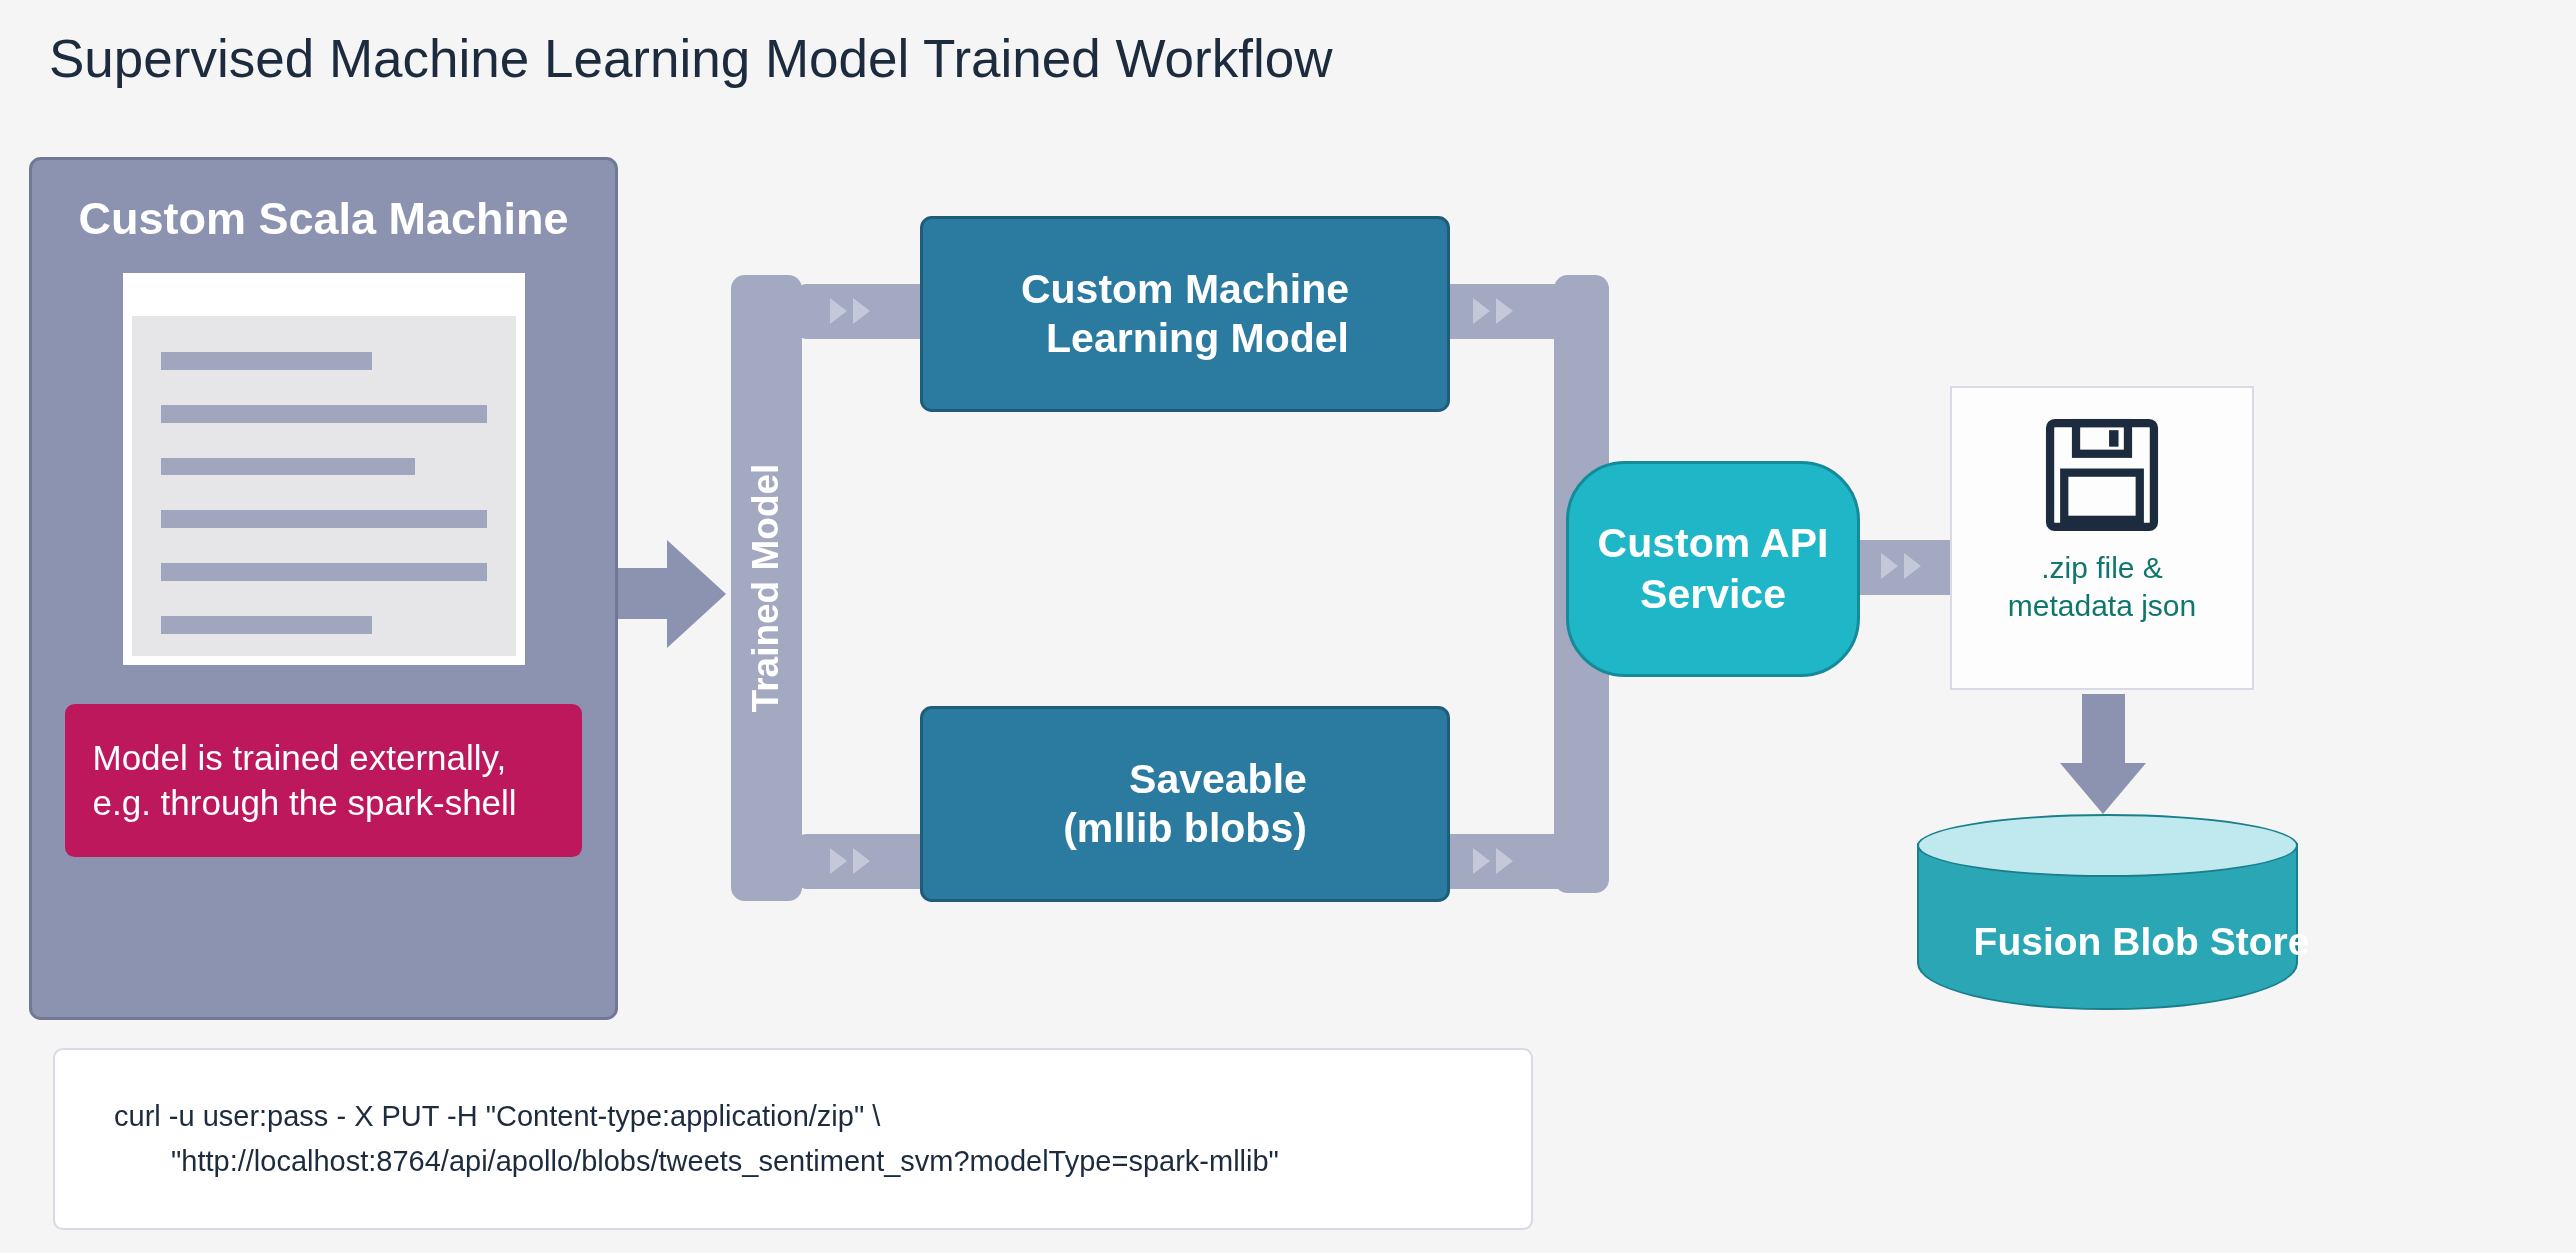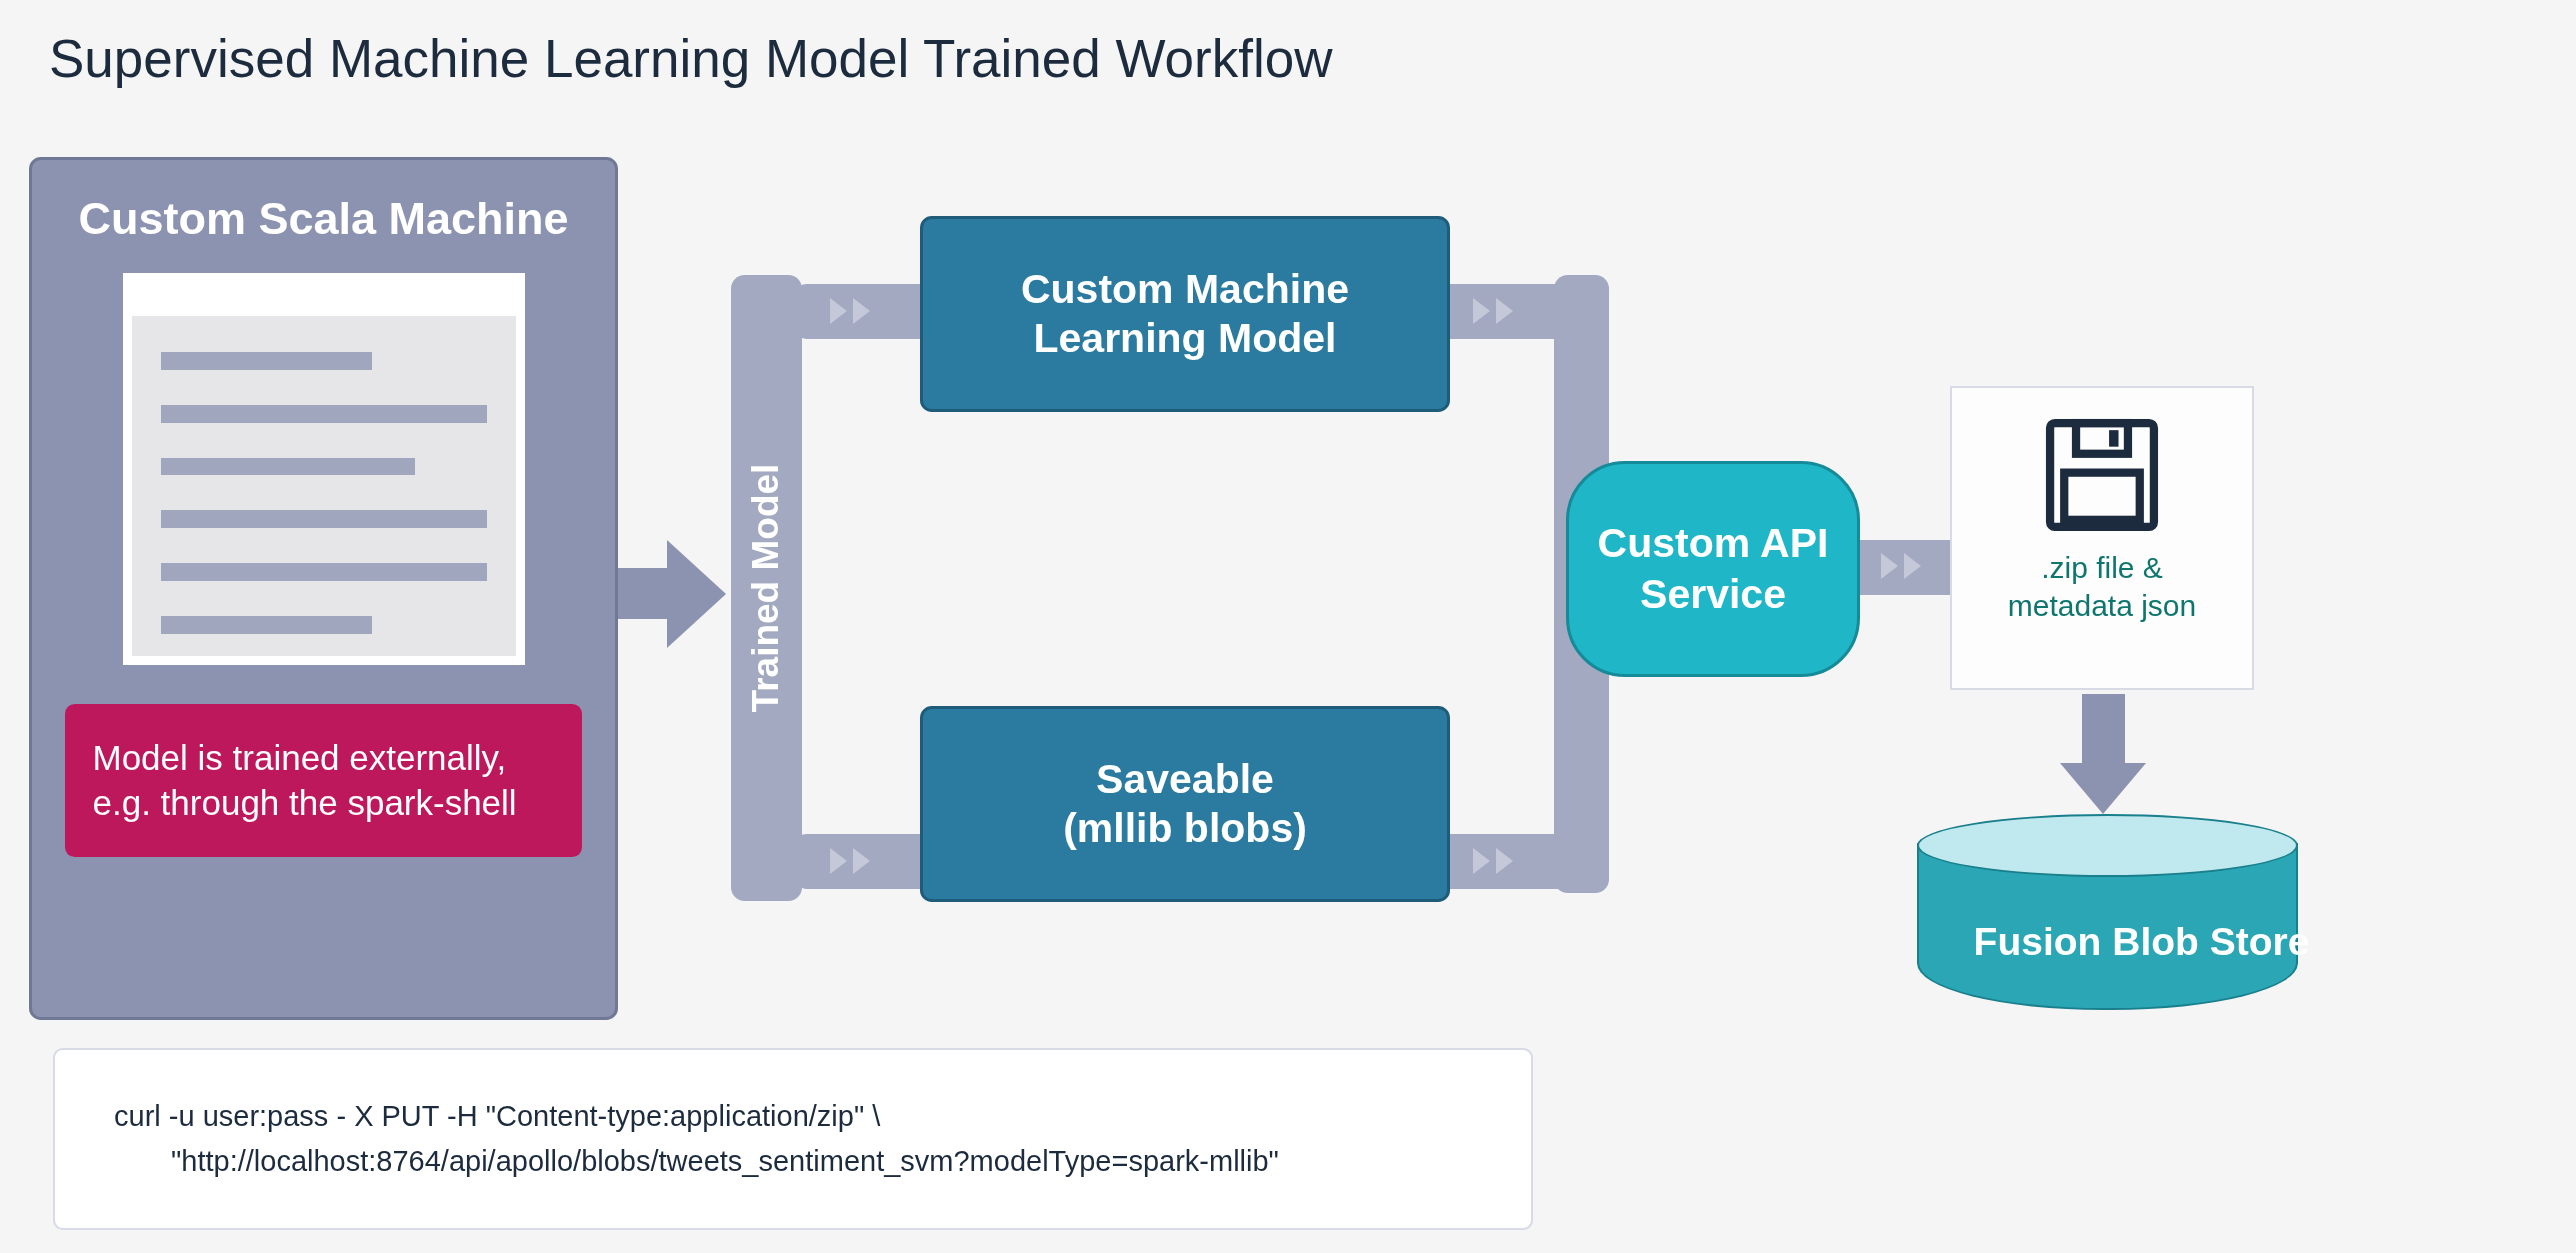--- a/index.html
+++ b/index.html
@@ -142,21 +142,21 @@
     position: absolute;
     width: 530px;
     height: 196px;
     background: #2b7aa0;
     border: 3.9px solid #1f5c7a;
     border-radius: 11.8px;
     color: #fff;
     display: flex;
     align-items: center;
     justify-content: center;
-    text-align: center;
+    text-align: right;
     font-size: 41px;
     font-weight: 600;
     line-height: 1.2;
     padding: 9.8px 19.6px;
   }
   .model-top { left: 920px; top: 216px; }
   .model-bot { left: 920px; top: 706px; }
 
   
   .api-service {

